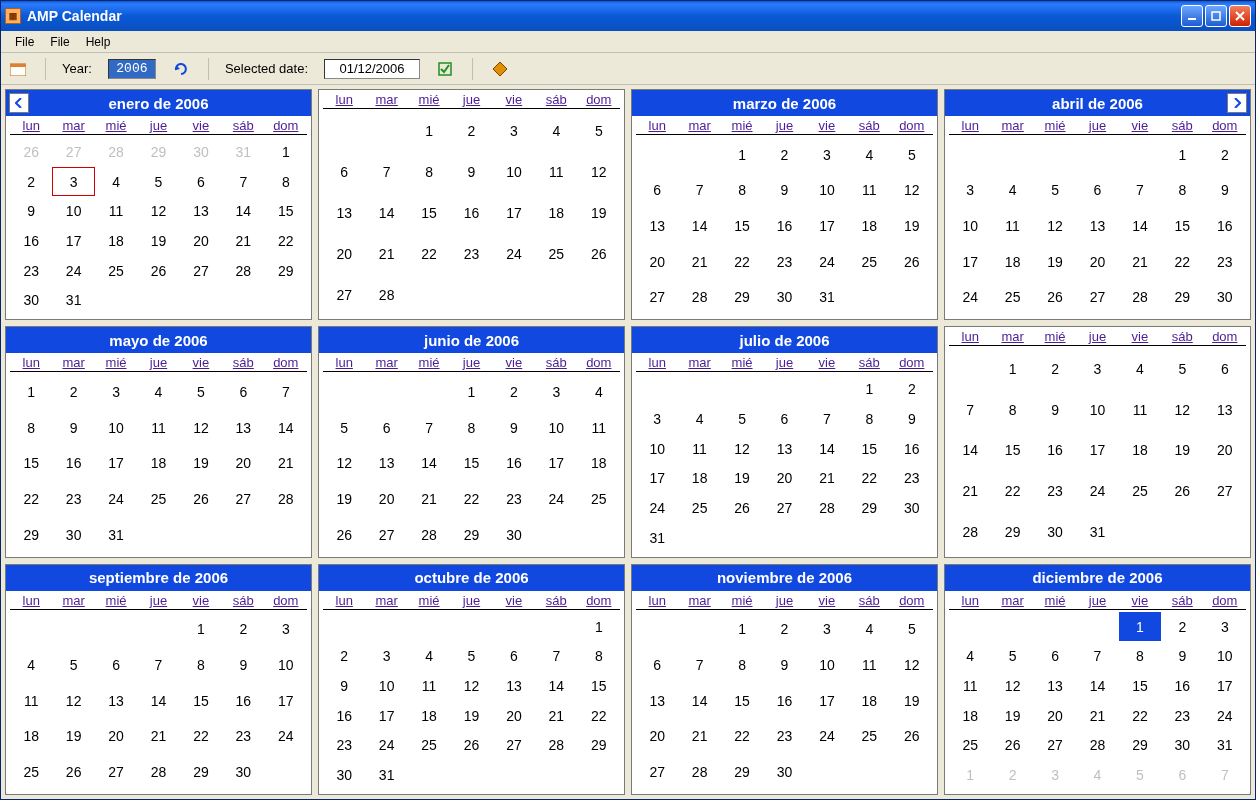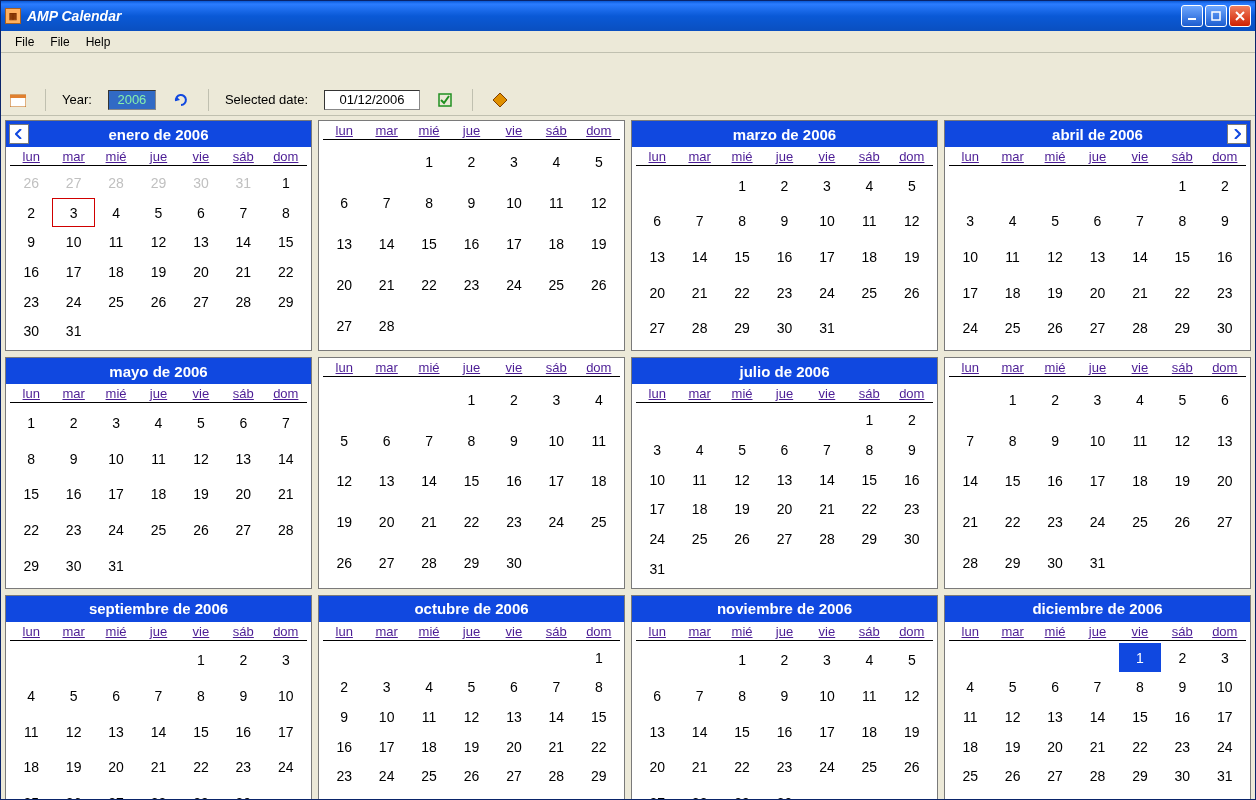--- a/index.html
+++ b/index.html
@@ -20,21 +20,21 @@
     padding:0 4px;
   }
   .titlebar .app-icon {
     width:16px; height:16px;
     background:#ffb060;
     border:1px solid #aa6020;
     margin-right:6px;
     display:flex;align-items:center;justify-content:center;
     font-size:9px;color:#803000;
   }
-  .titlebar .title { flex:1;font-style:italic; }
+  .titlebar .title { flex:1; }
   .win-btn {
     width:22px; height:22px;
     margin-left:2px;
     border:1px solid #fff;
     border-radius:3px;
     display:flex;align-items:center;justify-content:center;
     font-weight:bold; font-family:Arial;
     cursor:pointer;
   }
   .win-min,.win-max{
@@ -59,36 +59,35 @@
   }
   
   .toolbar {
     height:32px;
     background:#ece9d8;
     border-bottom:1px solid #c0c0b0;
     display:flex; align-items:center;
     padding:0 6px;
     gap:14px;
     font-size:13px;
-    margin-top:31px;
   }
   .toolbar .tbtn {
     width:22px;height:22px;
     display:flex;align-items:center;justify-content:center;
     border:1px solid transparent; cursor:pointer;
   }
   .toolbar .sep{width:1px;height:22px;background:#c0c0b0;margin:0 2px;}
   .toolbar label{margin-right:2px;}
   .toolbar input.year {
     width:48px; height:20px;
     border:1px inset #888;
     background:#fff; text-align:center;
     font-size:13px;
   }
-  .toolbar input.year.sel{ background:#316ac5; color:#86efac;}
+  .toolbar input.year.sel{ background:#316ac5; color:#ffffff;font-family:Liberation Mono, monospace;}
   .toolbar input.seldate{
     width:96px;height:20px;
     border:1px inset #888;background:#fff;text-align:center;font-size:13px;
   }
   
   .calwrap{
     padding:4px;
     background:#ece9d8;
     height:calc(100% - 30px - 22px - 32px);
     overflow:hidden;
@@ -475,20 +474,23 @@
           <div class="d">25</div>
           <div class="d">26</div>
           <div class="d">27</div>
           <div class="d">28</div>
           <div class="d">29</div>
           <div class="d">30</div>
           <div class="d">31</div>
         </div>
       </div>
       <div class="month">
+        <div class="month-header">
+          <span>junio de 2006</span>
+        </div>
         <div class="dayhdr">
           <span>lun</span>
           <span>mar</span>
           <span>mié</span>
           <span>jue</span>
           <span>vie</span>
           <span>sáb</span>
           <span>dom</span>
         </div>
         <div class="days">

